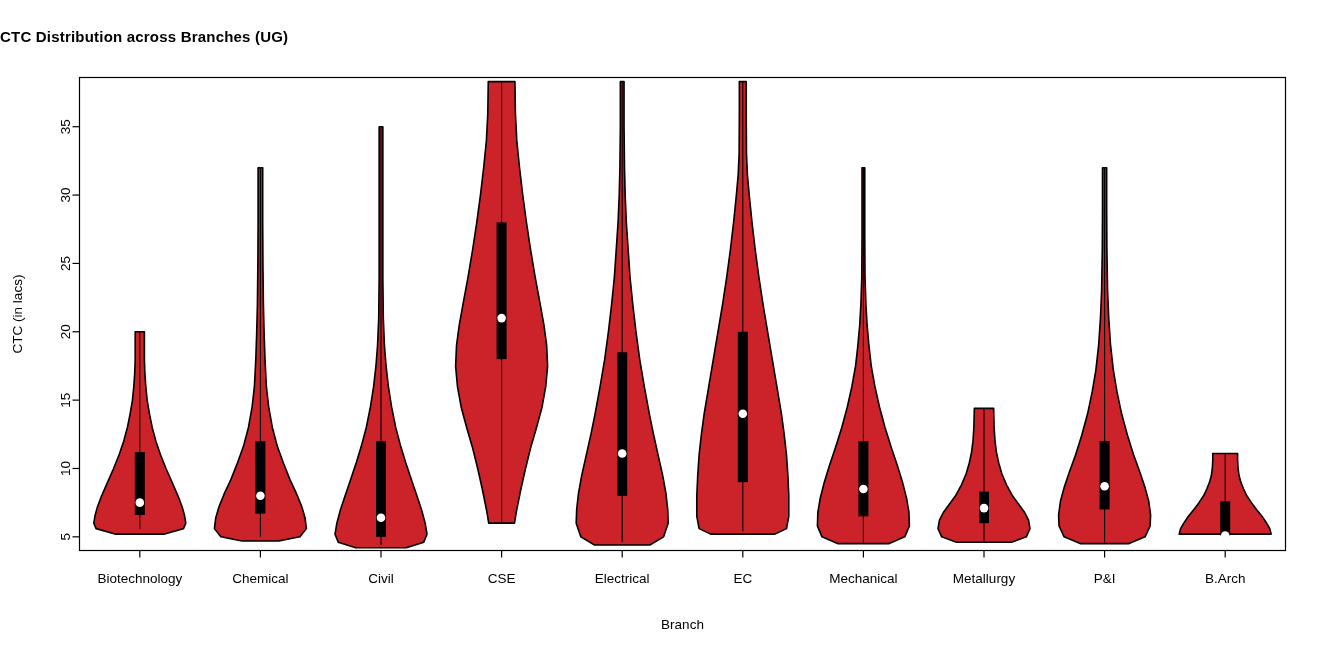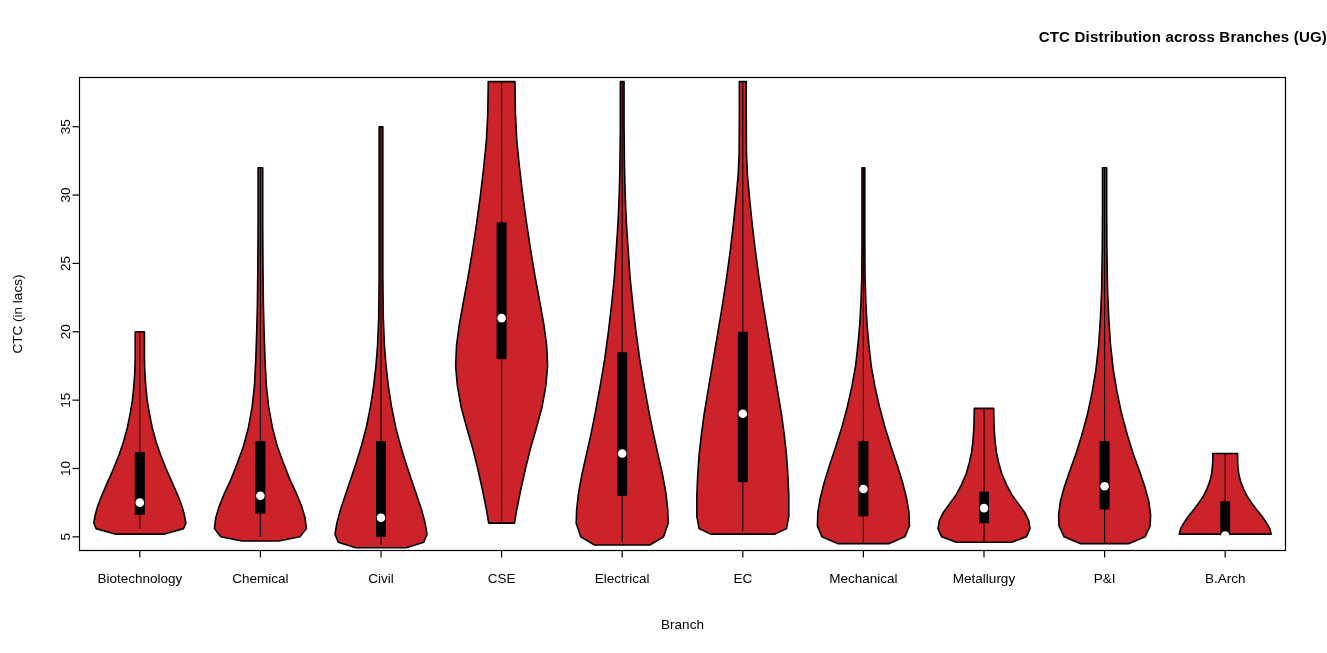--- a/index.html
+++ b/index.html
@@ -1,19 +1,19 @@
 <!DOCTYPE html>
 <html><head>
 <meta charset="utf-8">
 <style>
   html,body{margin:0;padding:0;background:#ffffff;}
   body{width:1327px;height:653px;font-family:"Liberation Sans",sans-serif;color:#000;overflow:hidden;}
   #root{position:relative;width:1327px;height:653px;background:#fff;}
   #chart-title{
-    position:absolute;left:0;top:28px;width:1327px;text-align:right;
+    position:absolute;left:0;top:28px;width:1327px;text-align:left;
     font-size:15px;font-weight:bold;letter-spacing:.2px;
   }
   #plot-svg{position:absolute;left:0;top:0;}
   .axis-tick-label{font-family:"Liberation Sans",sans-serif;font-size:13.5px;fill:#000;}
   .axis-title{font-family:"Liberation Sans",sans-serif;font-size:13.5px;fill:#000;}
 </style>
 </head>
 <body>
 
 <div id="root">

